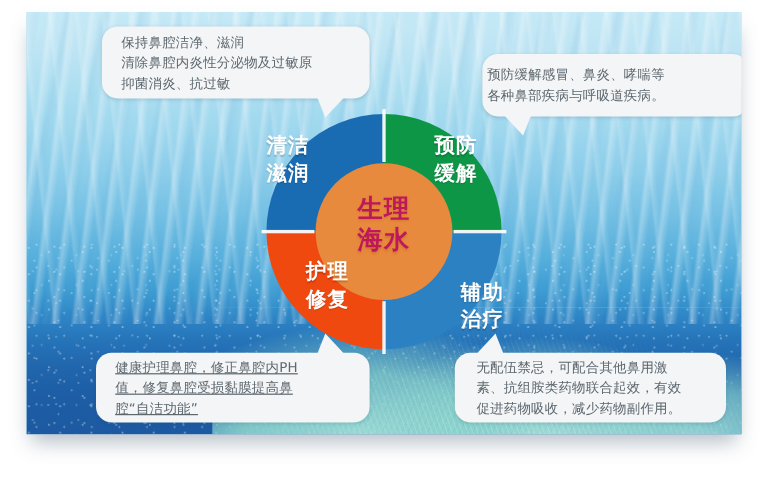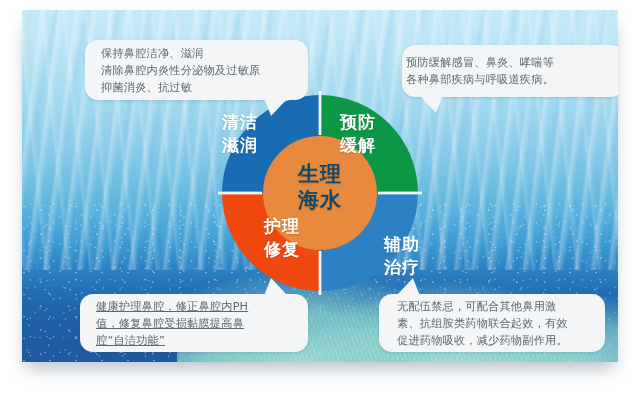--- a/index.html
+++ b/index.html
@@ -117,29 +117,29 @@
     color:#ffffff;
     font-weight:bold;
     font-size:17px;
     line-height:23px;
     letter-spacing:1px;
     text-align:center;
     white-space:pre-line;
     text-shadow:0 1px 1px rgba(0,0,0,.18);
   }
   #label-clean{ left:22px;  top:38px;  width:78px; text-align:left;}
-  #label-prevent{left:140px;top:38px;  width:80px; text-align:left;}
-  #label-care{   left:22px; top:142px; width:78px; text-align:right;font-family:Liberation Serif, serif;}
+  #label-prevent{left:140px;top:38px;  width:80px; text-align:center;}
+  #label-care{   left:34px; top:142px; width:78px; text-align:center;font-family:Liberation Serif, serif;}
   #label-assist{ left:140px;top:160px; width:80px; text-align:right;}
 
   #center-label{
     position:absolute;
     left:0;top:88px;width:240px;
     text-align:center;
-    color:#0c4a6e;
+    color:#be185d;
     font-weight:bold;
     font-size:21px;
     line-height:26px;
     white-space:pre-line;
     letter-spacing:1px;
     text-shadow:0 1px 2px rgba(140,60,0,.25);
   }
 
   
   .callout{
@@ -154,21 +154,21 @@
     box-shadow:0 1px 3px rgba(40,70,90,.18);
     display:flex;
     align-items:center;
     box-sizing:border-box;
   }
   .callout .txt{display:block;width:100%;}
   .tail{position:absolute;width:0;height:0;}
 
   
   #callout-clean{
-    left:63px;top:30px;width:223px;height:60px;
+    left:63px;top:12px;width:223px;height:60px;
     padding:6px 12px 6px 16px;
   }
   #callout-clean .tail{
     right:22px;bottom:-16px;
     border-left:11px solid transparent;
     border-right:13px solid transparent;
     border-top:18px solid #f3f5f6;
     transform:skewX(-12deg);
   }
 

